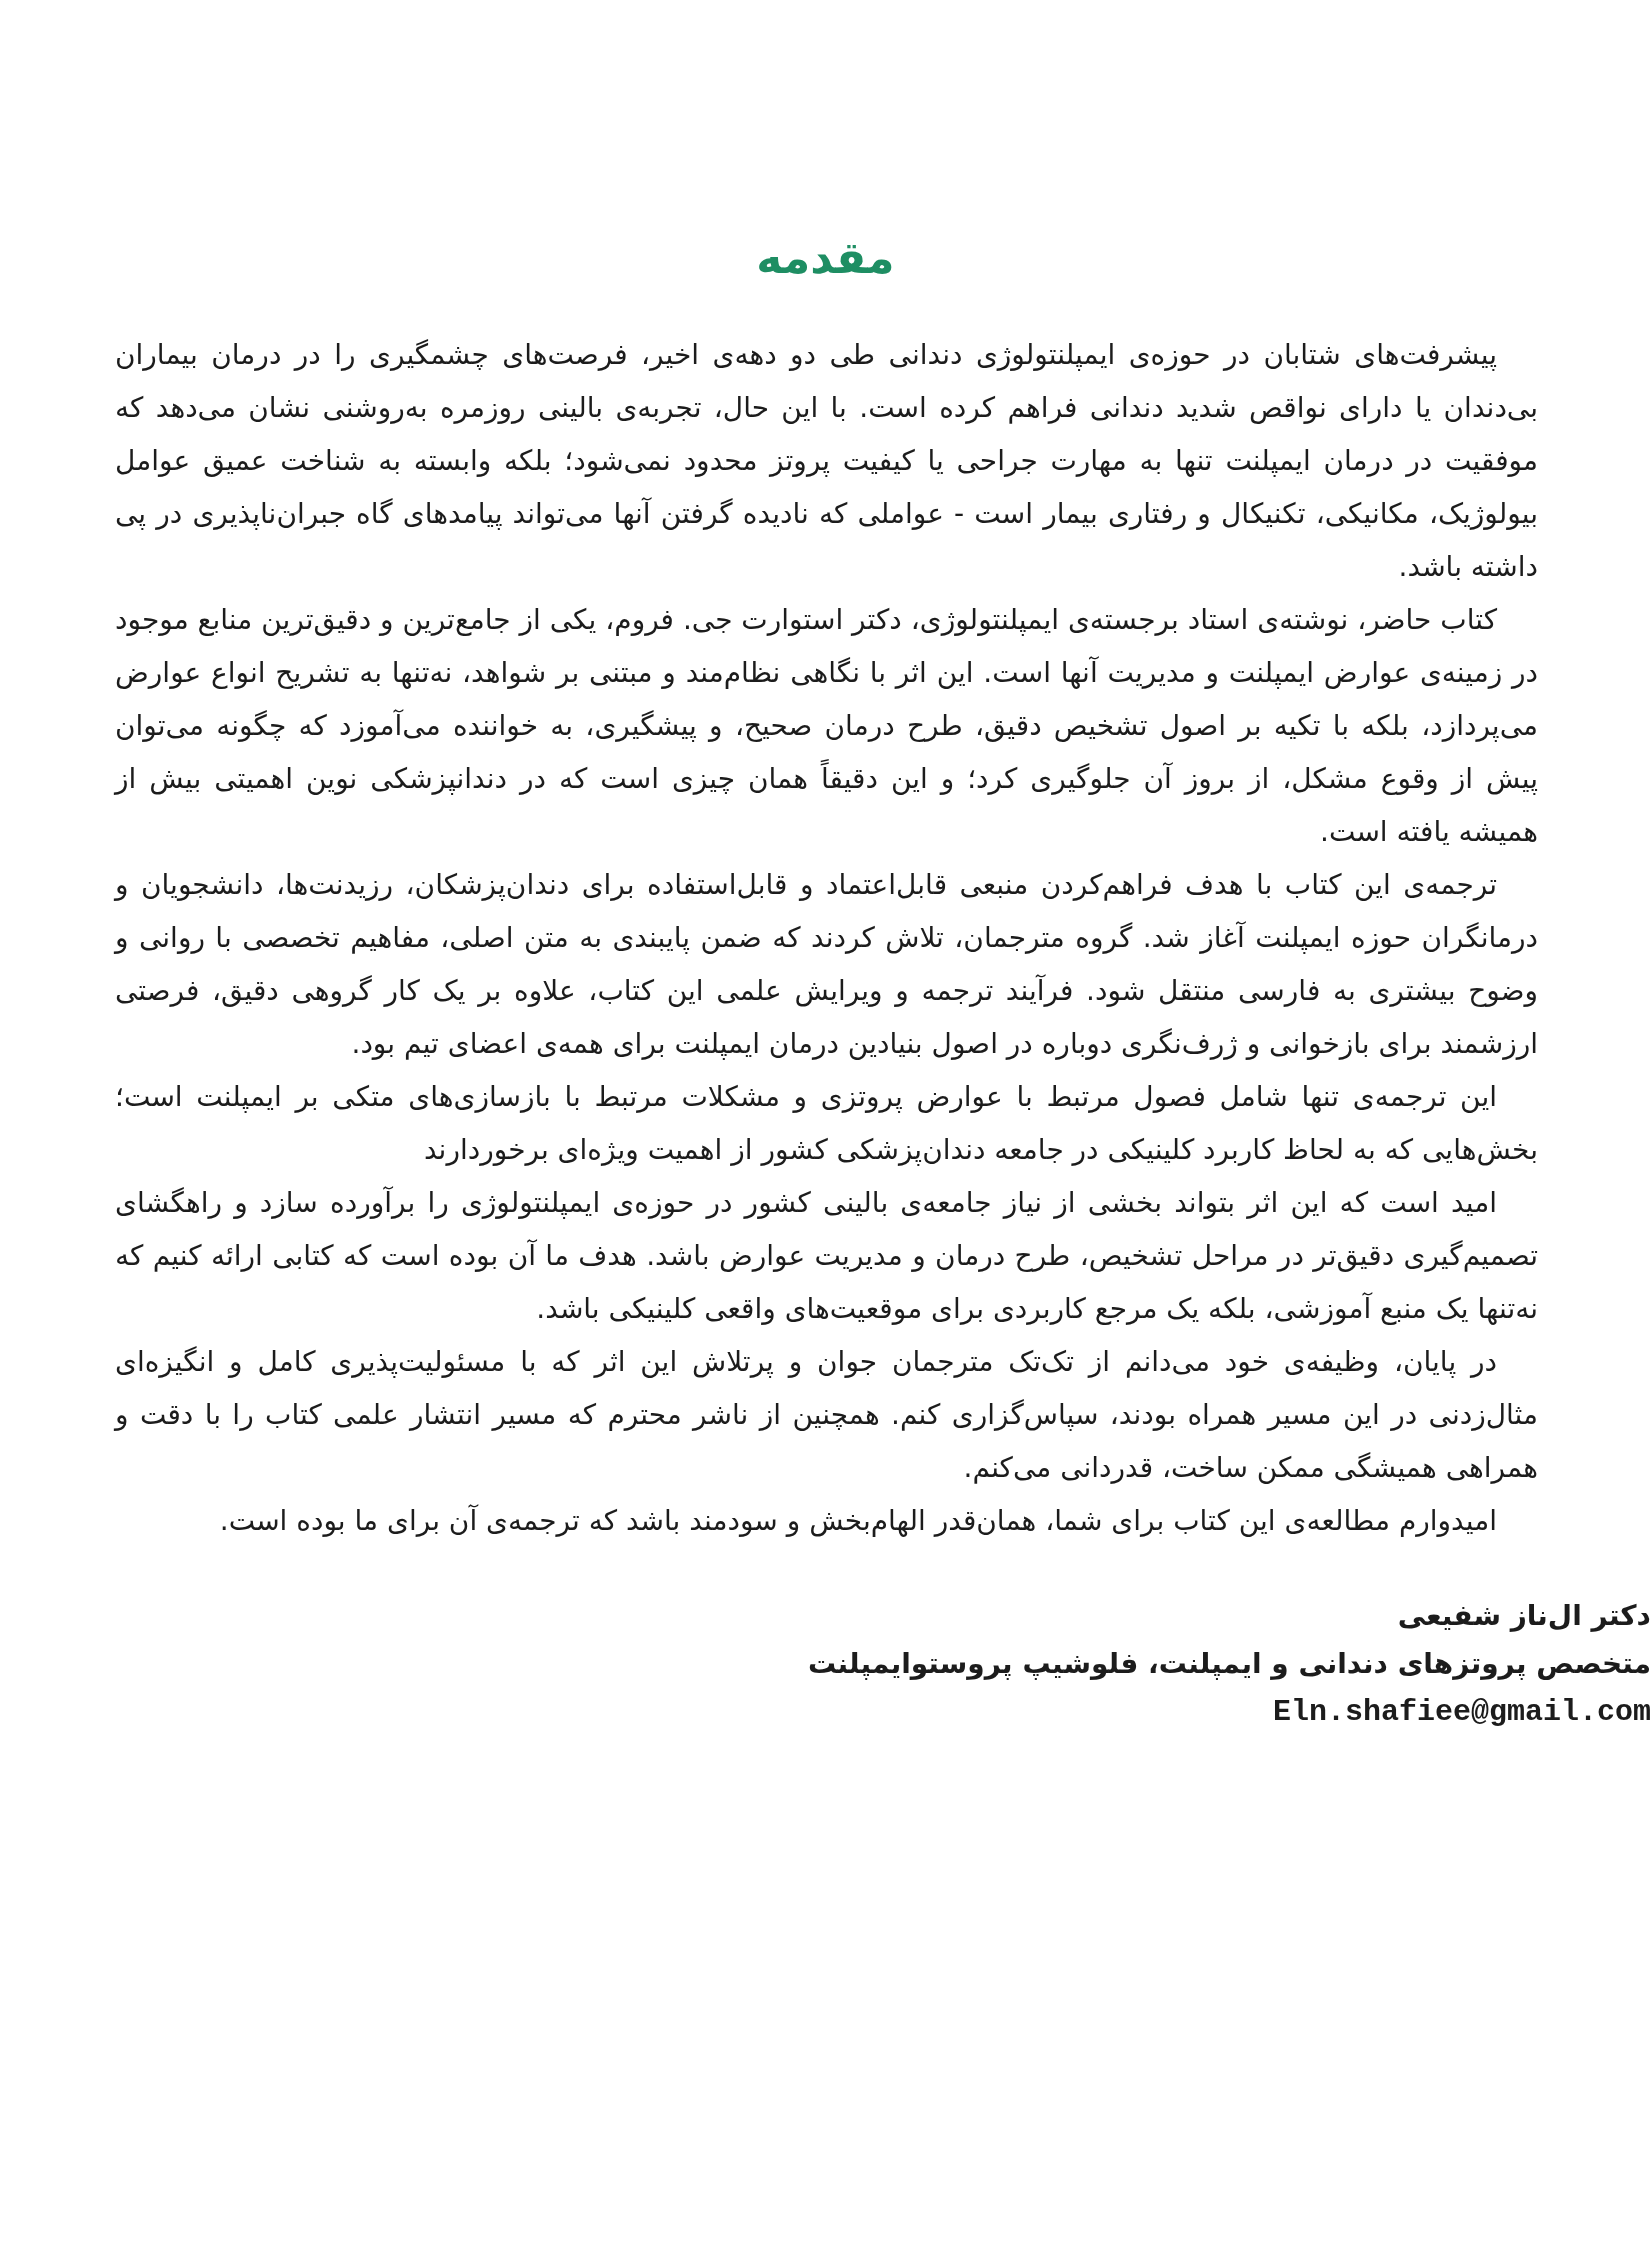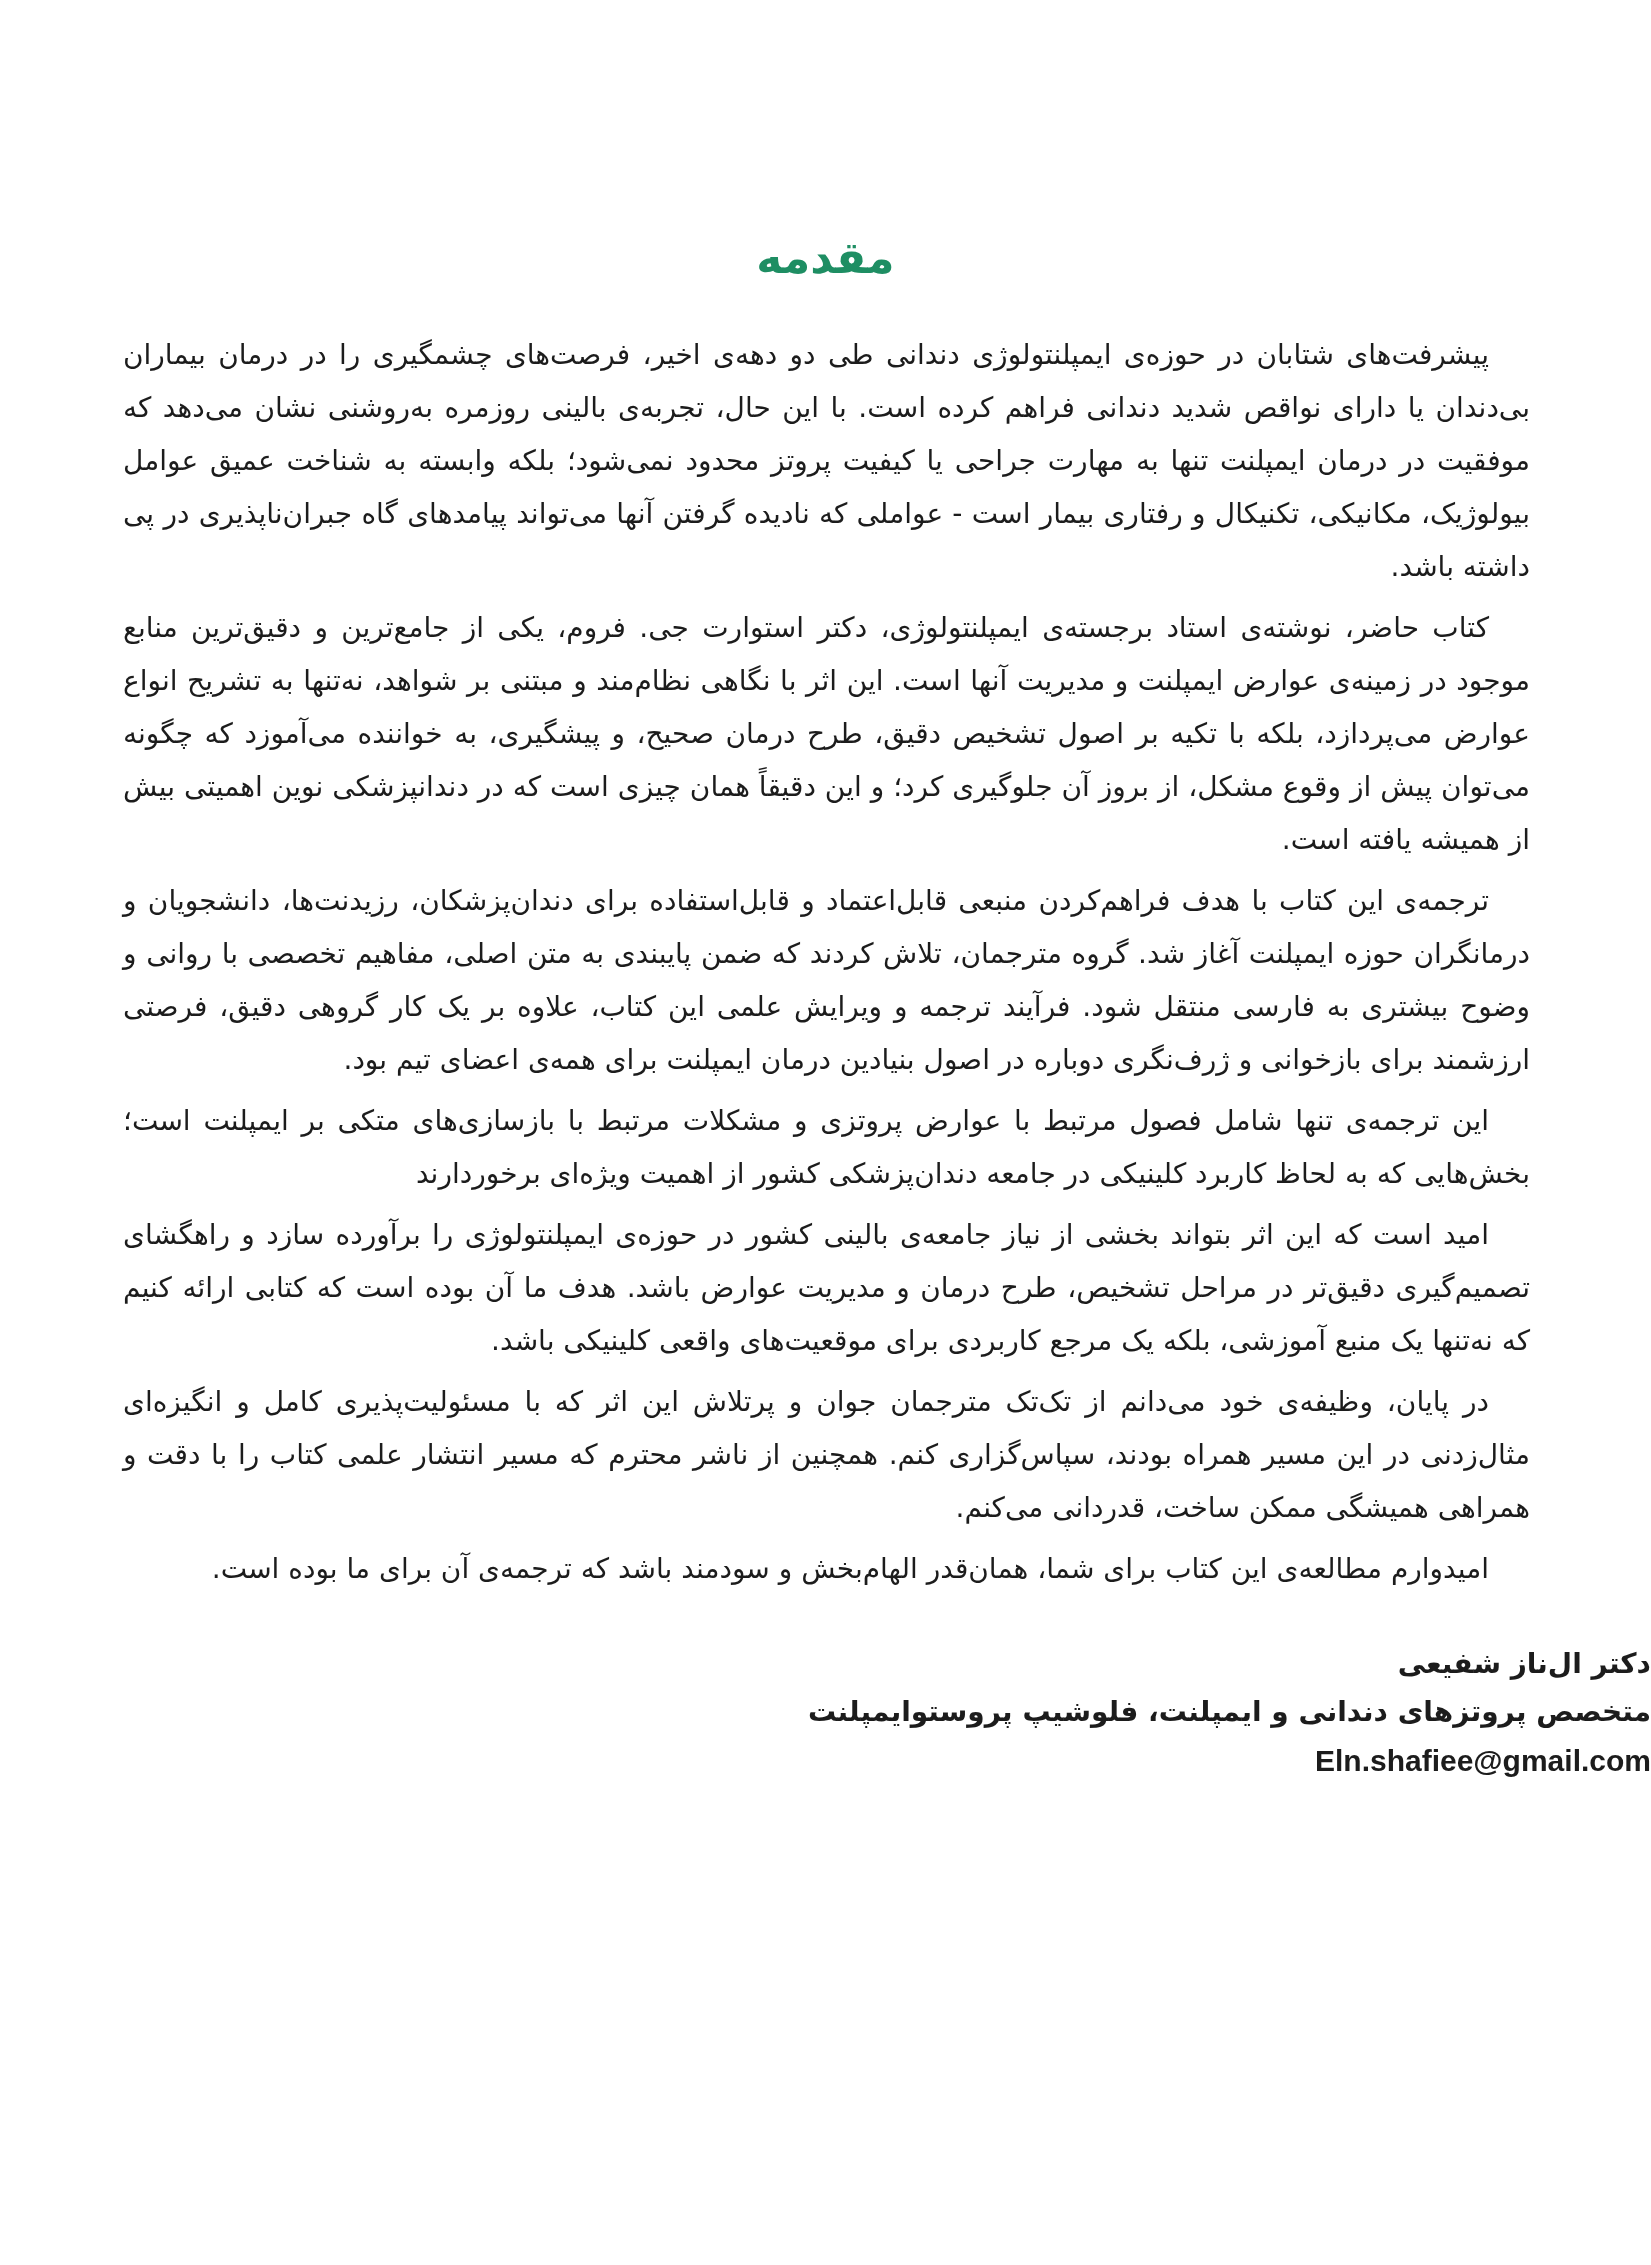--- a/index.html
+++ b/index.html
@@ -24,41 +24,41 @@
     letter-spacing: 0;
   }
   .content {
     margin: 45px 113px 0 115px;
     direction: rtl;
     text-align: justify;
     font-size: 28px;
     line-height: 53px;
   }
   .content p {
-    margin: 8px;
+    margin: 0;
     padding: 0;
     text-indent: 41px;
   }
   .signature {
     margin-top: 45px;
     margin-left: 0;
     margin-right: 0;
     padding-left: 557px; 
     direction: rtl;
     text-align: right;
   }
   .signature .sig-line {
     font-size: 28px;
     font-weight: bold;
     line-height: 48px;
     white-space: nowrap;
   }
   .signature .sig-email {
     direction: ltr;
-    font-family: Liberation Sans, sans-serif;
+    font-family: Liberation Mono, monospace;
     font-size: 30px;
     font-weight: bold;
     line-height: 49px;
     white-space: nowrap;
   }
 </style>
 </head>
 <body>
 
 <div class="page">

